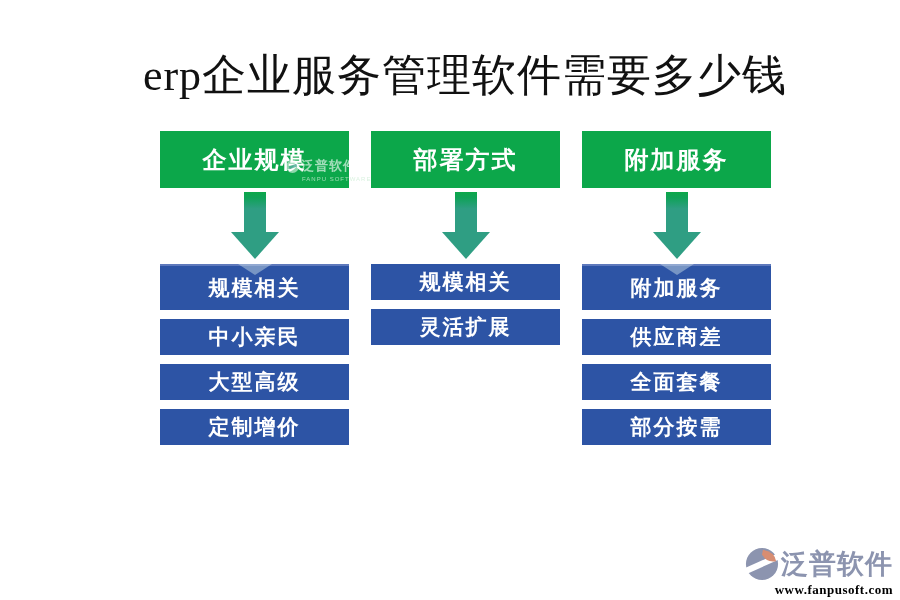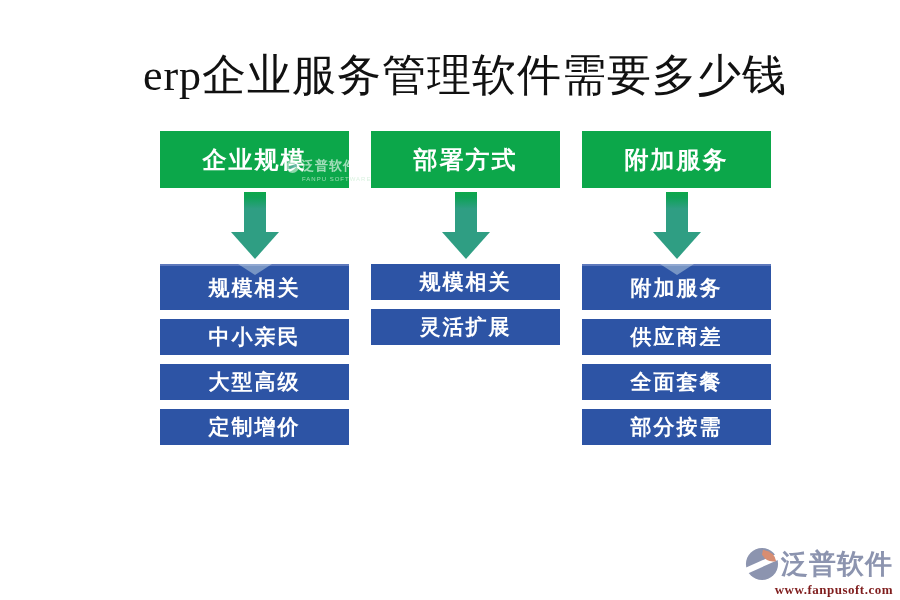--- a/index.html
+++ b/index.html
@@ -170,21 +170,21 @@
     color: #8C94AF;
     letter-spacing: 1px;
     white-space: nowrap;
     line-height: 1;
   }
   .logo-url {
     margin-top: 2px;
     font-size: 13px;
     font-weight: bold;
     font-family: "Liberation Serif", "DejaVu Serif", serif;
-    color: #7f1d1d;
+    color: #000000;
     letter-spacing: 0.5px;
     white-space: nowrap;
     line-height: 1;
   }
 </style>
 </head>
 <body>
 
 <div class="canvas">
 

